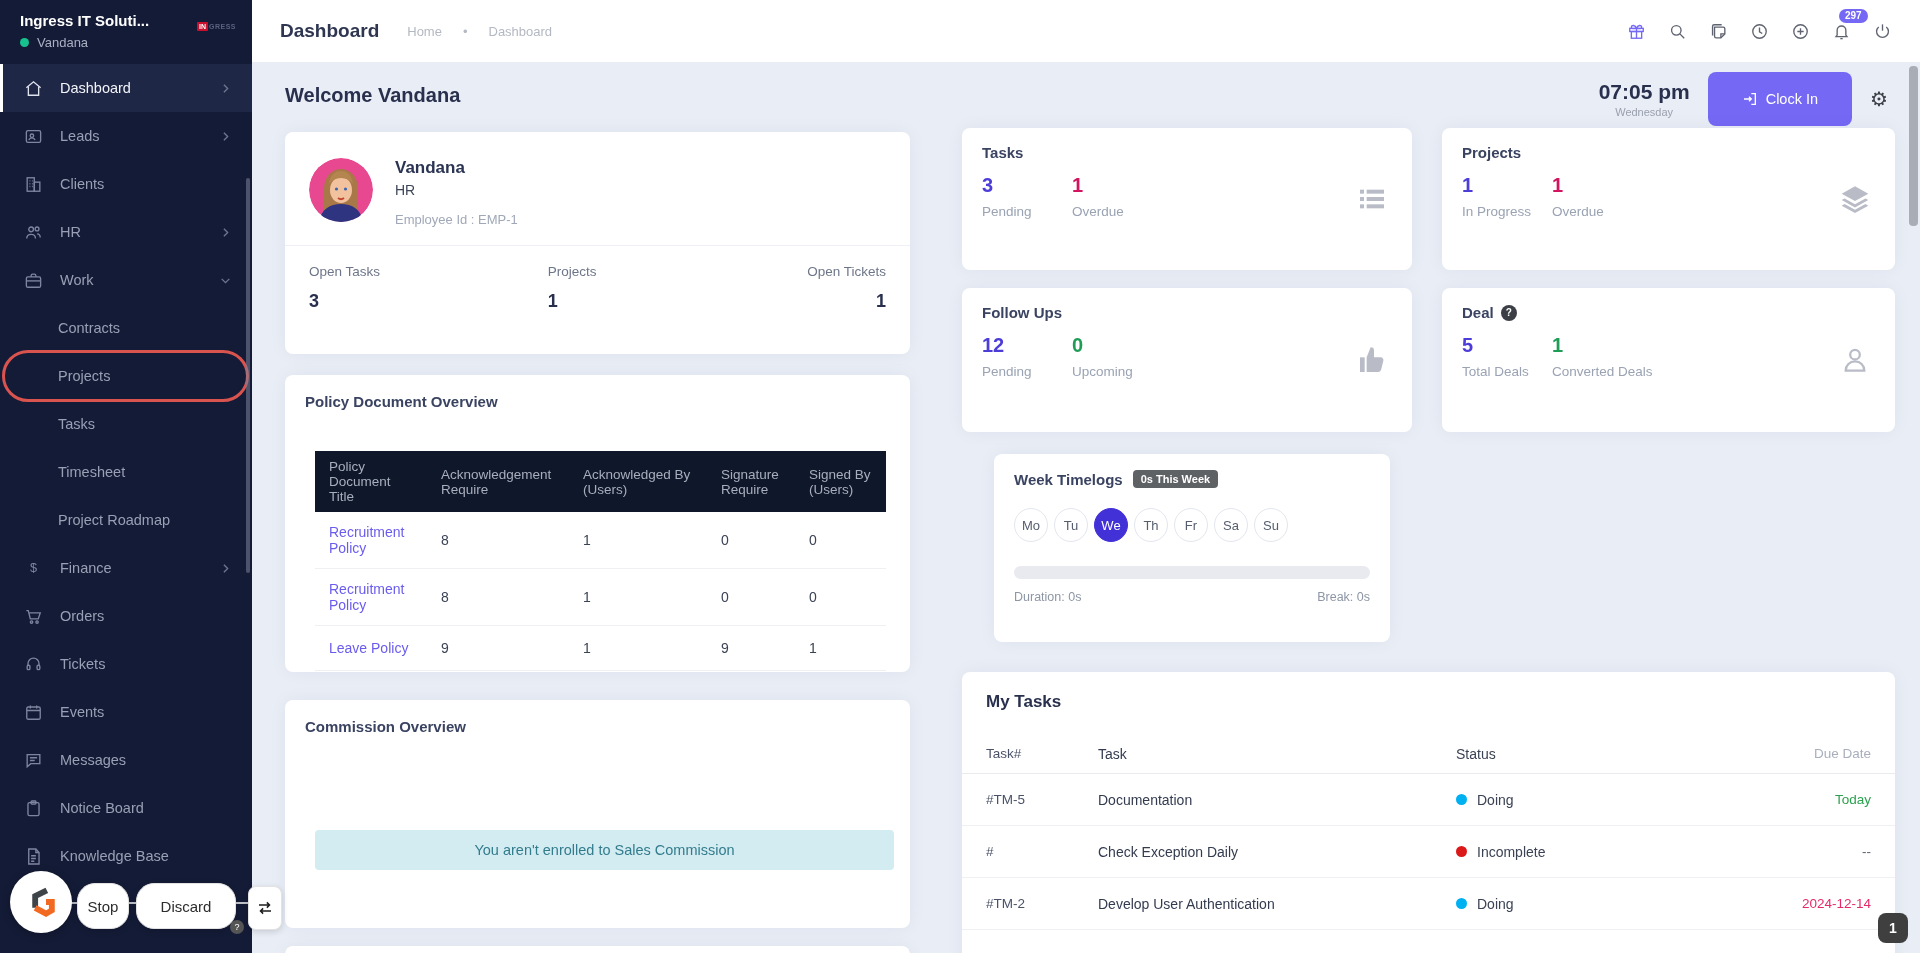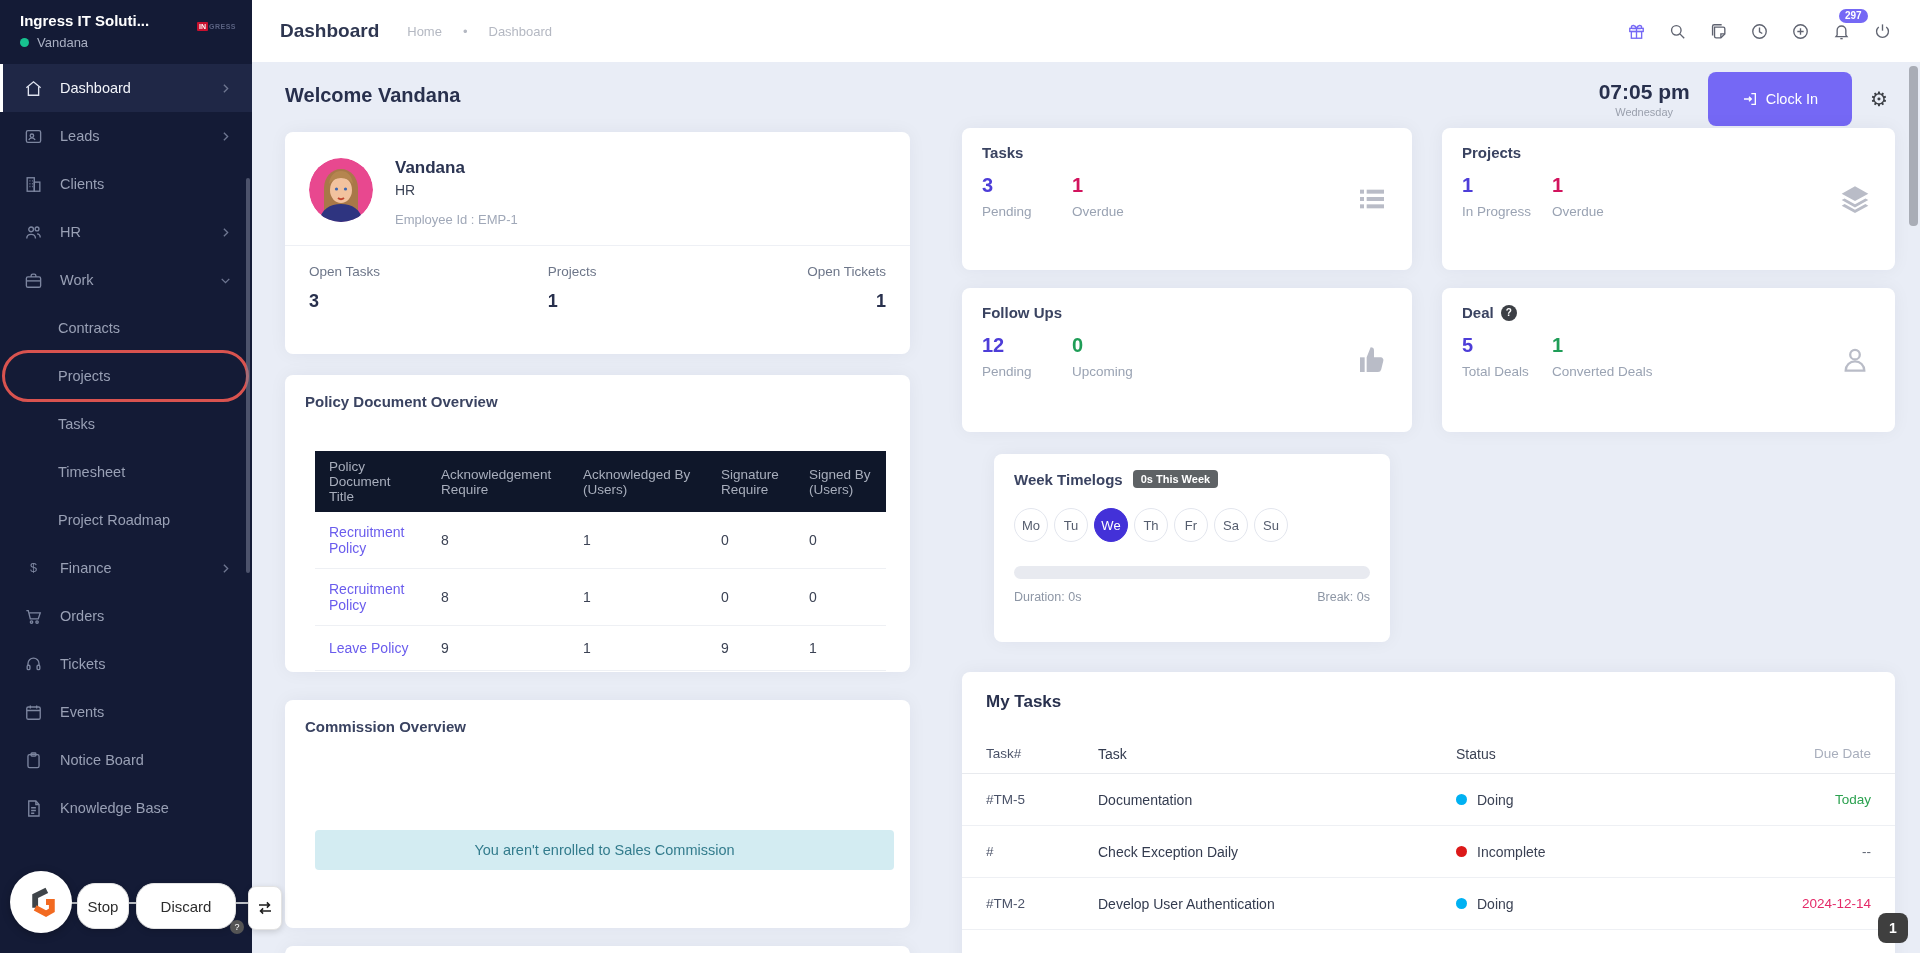--- a/index.html
+++ b/index.html
@@ -276,20 +276,29 @@
           <svg viewBox="0 0 24 24" width="19" height="19" fill="none" stroke="currentColor" stroke-width="1.7">
             <rect x="3.5" y="5" width="17" height="15.5" rx="2"></rect>
             <path d="M3.5 9.5h17M8 3v4M16 3v4"></path>
           </svg>
         </span>
       <span class="nlabel">Events</span>
     </div>
     <div class="nav-item">
       <span class="nicon">
           <svg viewBox="0 0 24 24" width="19" height="19" fill="none" stroke="currentColor" stroke-width="1.7">
+            <path d="M4 4.5h16v11.5H8.5L4 20z"></path>
+            <path d="M7.5 8.5h9M7.5 12h6"></path>
+          </svg>
+        </span>
+      <span class="nlabel">Messages</span>
+    </div>
+    <div class="nav-item">
+      <span class="nicon">
+          <svg viewBox="0 0 24 24" width="19" height="19" fill="none" stroke="currentColor" stroke-width="1.7">
             <rect x="5" y="4.5" width="14" height="16.5" rx="2"></rect>
             <rect x="9" y="2.5" width="6" height="4" rx="1"></rect>
           </svg>
         </span>
       <span class="nlabel">Notice Board</span>
     </div>
     <div class="nav-item">
       <span class="nicon">
           <svg viewBox="0 0 24 24" width="19" height="19" fill="none" stroke="currentColor" stroke-width="1.7">
             <path d="M6 2.5h9l4 4.5v14.5H6z"></path>

